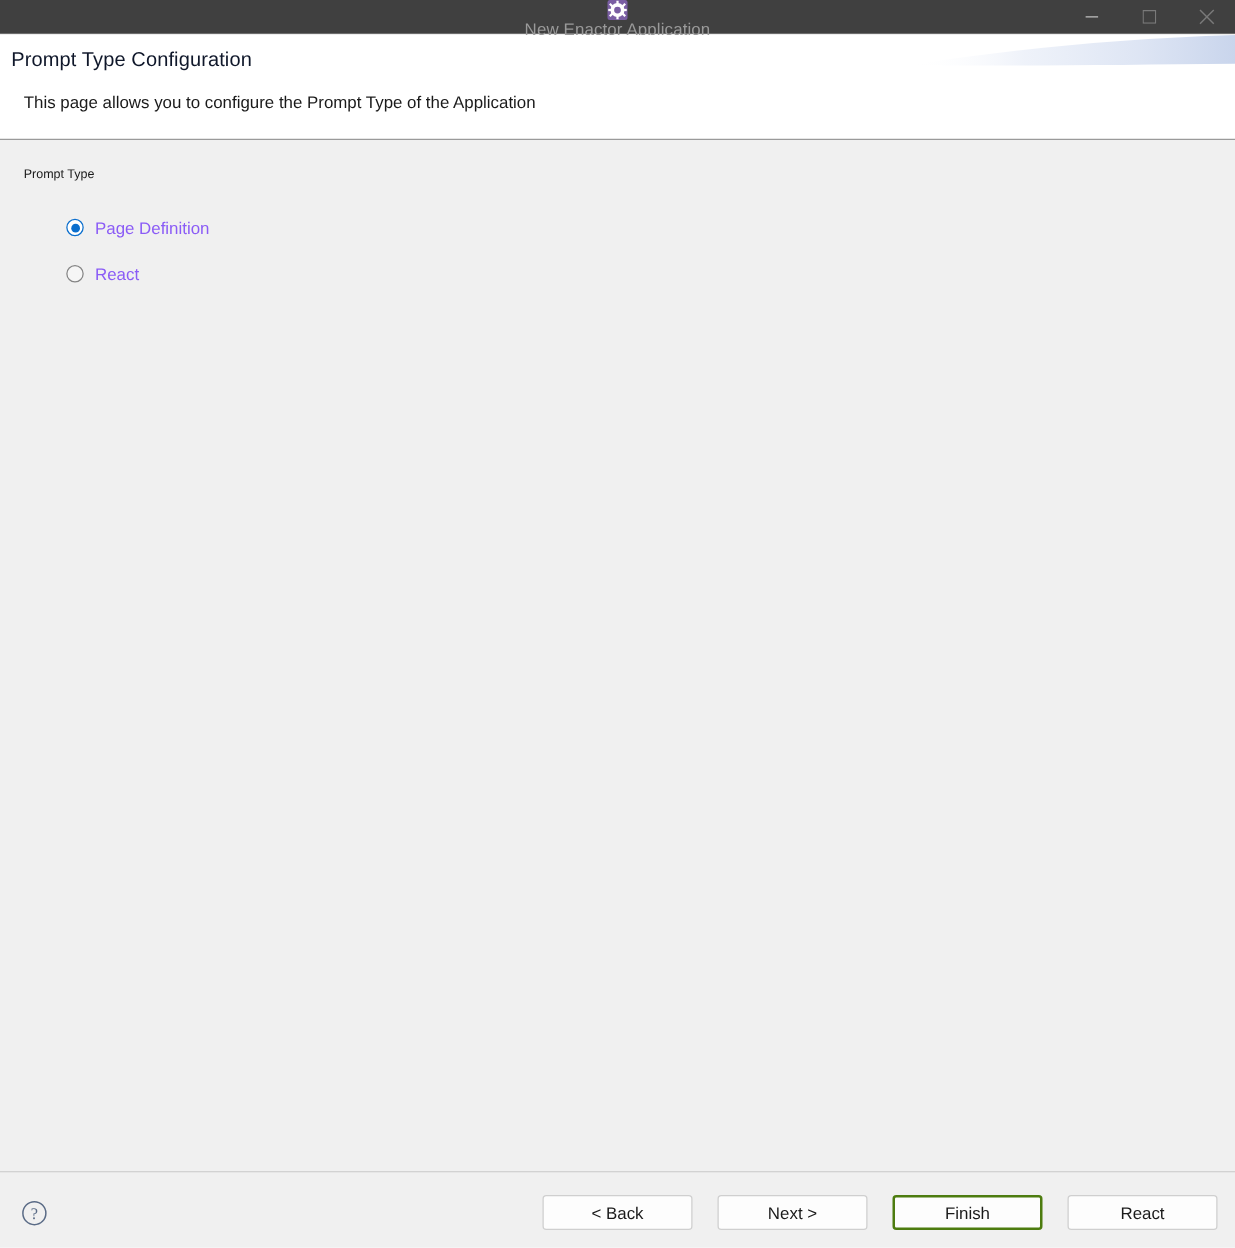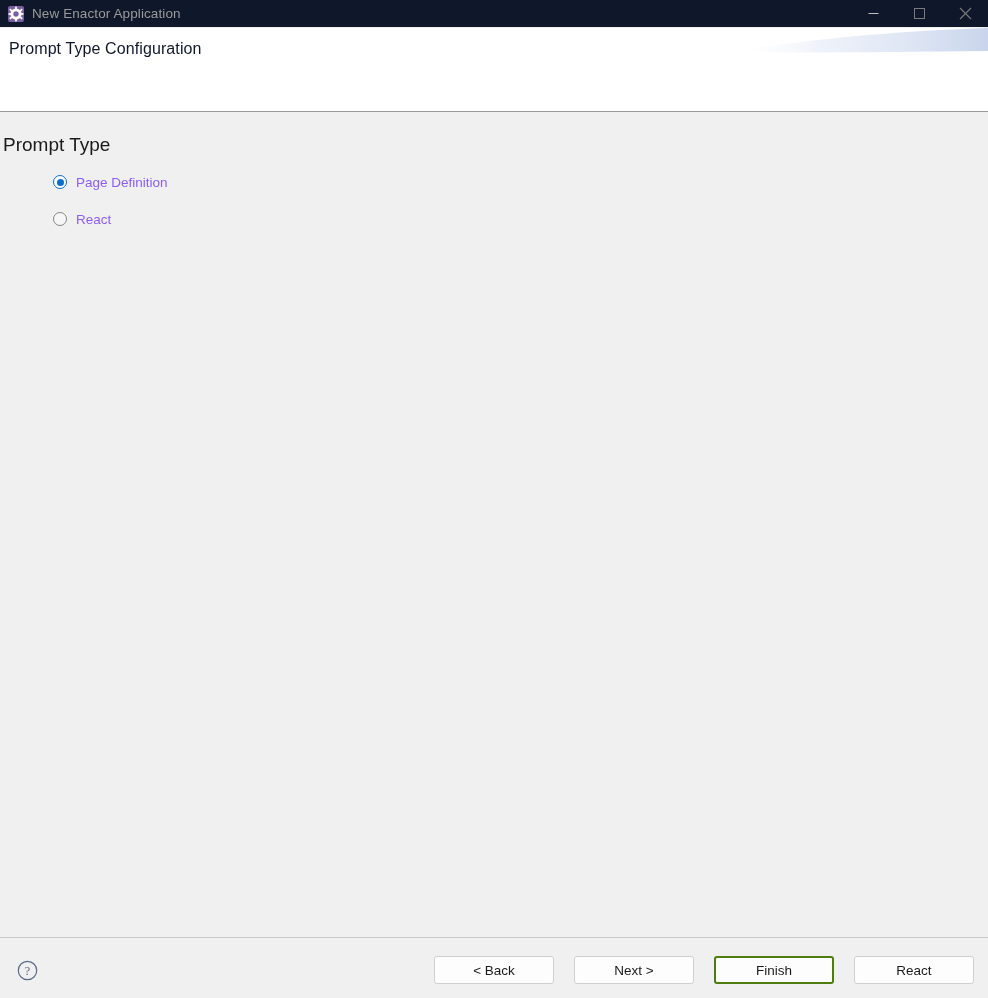--- a/index.html
+++ b/index.html
@@ -21,24 +21,25 @@
     display: flex;
     flex-direction: column;
     background: #f0f0f0;
   }
 
   
   .titlebar {
     position: relative;
     height: 27px;
     min-height: 27px;
-    background: #0f172a;
+    background: #404040;
     display: flex;
     align-items: center;
     border-bottom: 1px solid #eeeeee;
+    flex-direction: column;
   }
   .title-icon {
     width: 16px;
     height: 16px;
     margin-left: 8px;
     margin-right: 8px;
     background: #7a5ea3;
     border-radius: 2px;
     position: relative;
     flex: 0 0 auto;
@@ -102,23 +103,23 @@
 
   
   .body-area {
     position: relative;
     flex: 1 1 auto;
     background: #f0f0f0;
     border-bottom: 1px solid #c8c8c8;
   }
   .group-label {
     position: absolute;
-    left: 3px;
+    left: 19px;
     top: 22px;
-    font-size: 19px;
+    font-size: 10px;
     color: #1a1a1a;
   }
   .radio-list {
     position: absolute;
     left: 53px;
     top: 62px;
     display: flex;
     flex-direction: column;
     gap: 21px;
   }
@@ -254,20 +255,21 @@
         <linearGradient id="swgrad" x1="0" y1="0" x2="1" y2="0">
           <stop offset="0" stop-color="#ffffff" stop-opacity="0"></stop>
           <stop offset="0.35" stop-color="#e9eef8" stop-opacity="0.75"></stop>
           <stop offset="0.72" stop-color="#dbe3f3" stop-opacity="0.95"></stop>
           <stop offset="1" stop-color="#c9d5ec" stop-opacity="1"></stop>
         </linearGradient>
       </defs>
       <path d="M0,24 C70,13 160,3 260,0 L260,23 C165,24 75,25 0,24 Z" fill="url(#swgrad)"></path>
     </svg>
     <div class="header-title">Prompt Type Configuration</div>
+    <div class="header-desc">This page allows you to configure the Prompt Type of the Application</div>
   </div>
 
   <div class="body-area">
     <div class="group-label">Prompt Type</div>
     <div class="radio-list">
       <div class="radio-row">
         <span class="radio-mark on"></span>
         <span class="radio-label">Page Definition</span>
       </div>
       <div class="radio-row">

